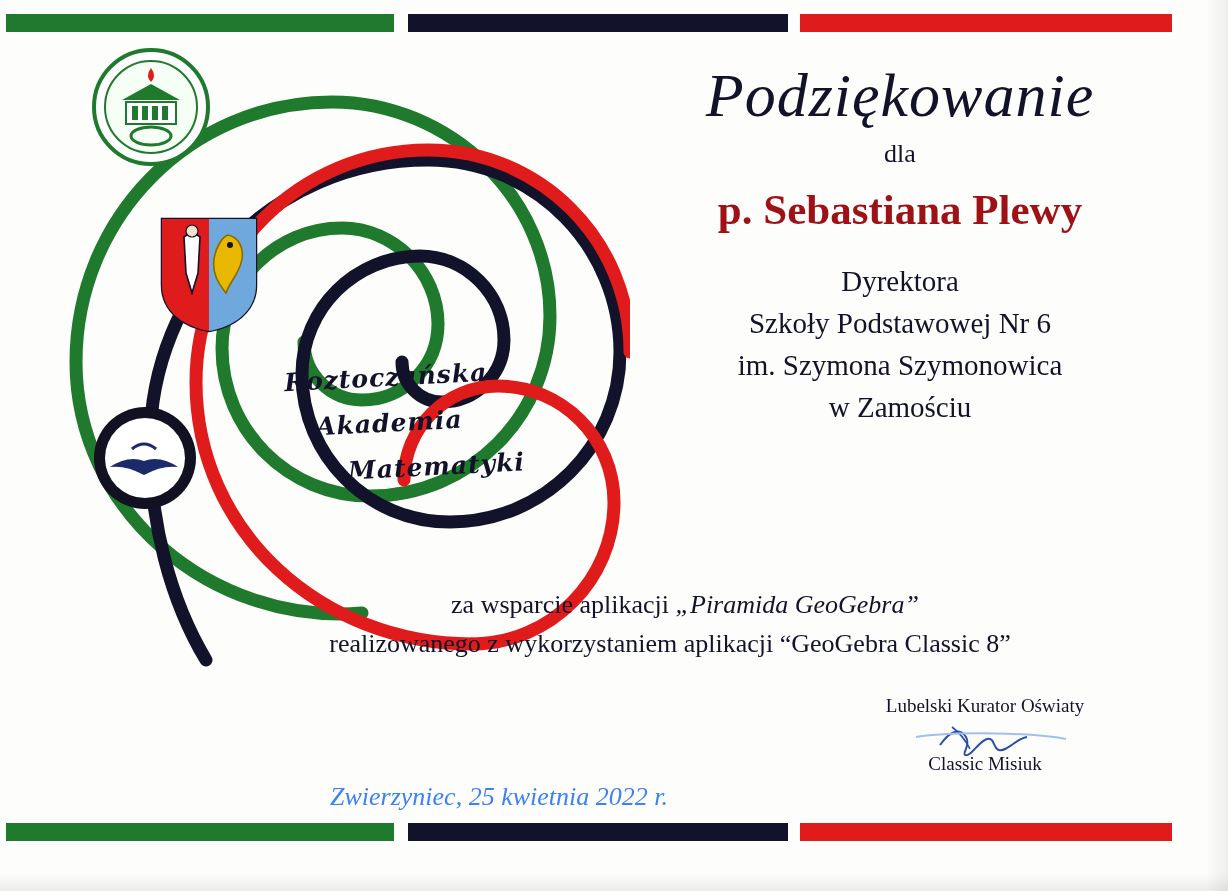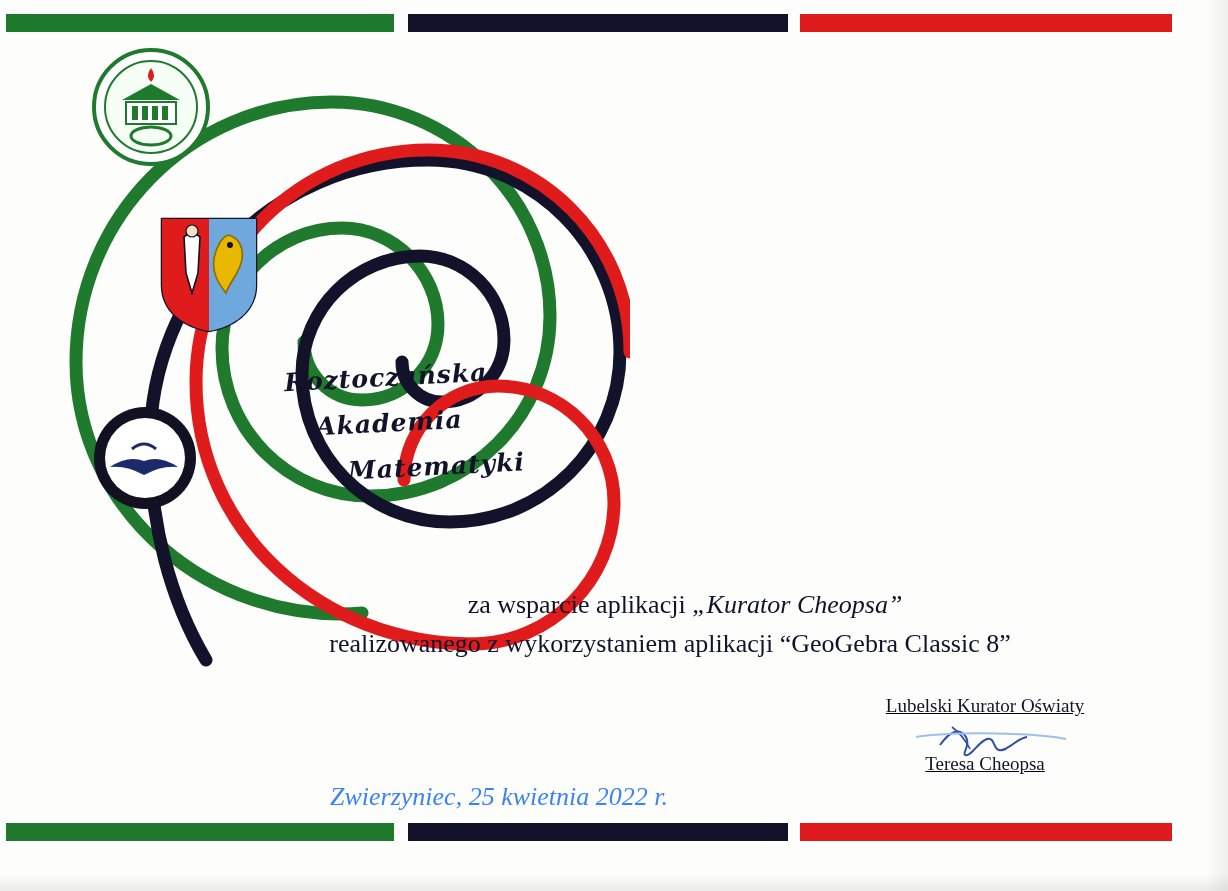--- a/index.html
+++ b/index.html
@@ -142,21 +142,20 @@
   }
   .project-line-1 { margin-left: 30px; }
   .project-em { font-style: italic; }
 
   .signature-block {
     position: absolute;
     right: 78px;
     top: 695px;
     width: 330px;
     text-align: center;
-    text-decoration: underline;
   }
   .sig-title {
     font-size: 19px;
     color: #12122a;
   }
   .sig-scribble {
     height: 42px;
     margin: -2px 0 -4px 0;
   }
   .sig-name {
@@ -256,38 +255,49 @@
       <path d="M 40 44 q 12 -10 24 0" fill="none" stroke="#1b2a6b" stroke-width="3"></path>
     </svg>
   </div>
 
   <div class="ram-text">
     <div class="ram-line l1">Roztoczańska</div>
     <div class="ram-line l2">Akademia</div>
     <div class="ram-line l3">Matematyki</div>
   </div>
 
+  <div class="main-text">
+    <div class="title">Podziękowanie</div>
+    <div class="dla">dla</div>
+    <div class="recipient">p. Sebastiana Plewy</div>
+    <div class="role-lines">
+      <div>Dyrektora</div>
+      <div>Szkoły Podstawowej Nr 6</div>
+      <div>im. Szymona Szymonowica</div>
+      <div>w Zamościu</div>
+    </div>
+  </div>
 
   <div class="project-block">
     <div class="project-line-1">
-      <span>za wsparcie aplikacji </span><span class="project-em">„Kurator Cheopsa”</span>
+      <span>za wsparcie aplikacji </span><span class="project-em">„Piramida GeoGebra”</span>
     </div>
     <div>realizowanego z wykorzystaniem aplikacji “GeoGebra Classic 8”</div>
   </div>
 
   <div class="signature-block">
     <div class="sig-title">Lubelski Kurator Oświaty</div>
     <div class="sig-scribble">
       <svg width="330" height="42" viewBox="0 0 330 42" xmlns="http://www.w3.org/2000/svg">
         <path d="M 120 30 c 10 -14 20 -18 26 -8 c 5 9 -4 16 -1 18 c 5 3 14 -14 22 -16 c 8 -2 6 10 12 11 c 8 2 18 -12 28 -13" fill="none" stroke="#2b4ea8" stroke-width="2"></path>
         <path d="M 132 12 c 8 6 14 14 18 22" fill="none" stroke="#2b4ea8" stroke-width="1.6"></path>
         <path d="M 96 22 c 40 -6 120 -4 150 2" fill="none" stroke="#9fc0e8" stroke-width="2"></path>
       </svg>
     </div>
-    <div class="sig-name">Teresa Cheopsa</div>
+    <div class="sig-name">Classic Misiuk</div>
   </div>
 
   <div class="place-date">Zwierzyniec, 25 kwietnia 2022 r.</div>
 
   <div class="bar bar-bot-green"></div>
   <div class="bar bar-bot-black"></div>
   <div class="bar bar-bot-red"></div>
 
   <div class="edge-shadow-right"></div>
   <div class="edge-shadow-bottom"></div>

